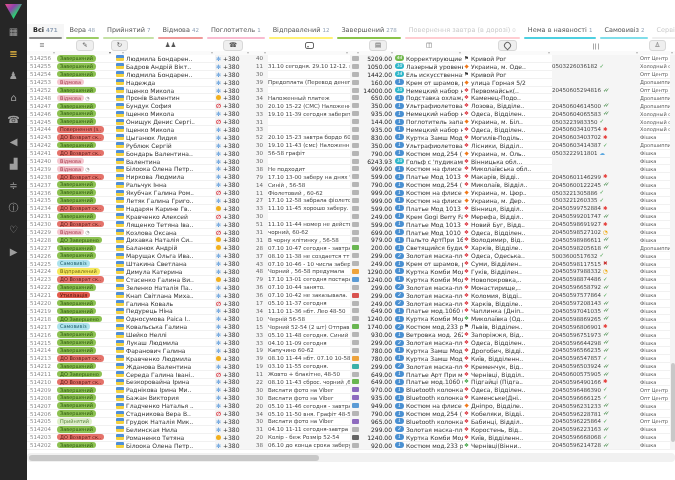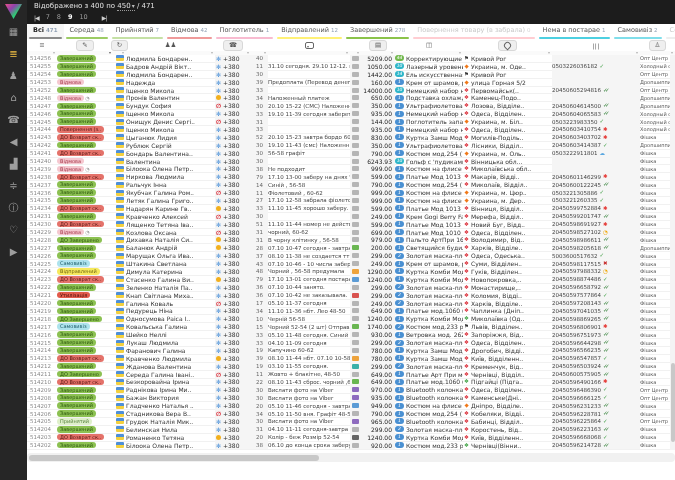--- a/index.html
+++ b/index.html
@@ -114,43 +114,31 @@
         <div class="sic">☎</div>
         <div class="sic">◀</div>
         <div class="sic">▟</div>
         <div class="sic">≑</div>
         <div class="sic">ⓘ</div>
         <div class="sic">♡</div>
         <div class="sic">▶</div>
       </nav>
   </aside>
 
-  <header class="topbar">
-    <div class="tb1">
-      <span>Відображено з 400 по</span>
-      <span class="pp">450</span>
-      <span>/ 471</span>
-    </div>
-    <div class="pager">
-      <span class="pgico">|◀</span>
-      <span id="pages"><span class="pg" style="margin-right: 7px;">7</span><span class="pg" style="margin-right: 7px;">8</span><span class="pg cur" style="margin-right: 7px;">9</span><span class="pg" style="margin-right: 7px;">10</span></span>
-      <span class="pgico">▶|</span>
-    </div>
-  </header>
 
   <nav class="tabs" id="tabs">
       <div class="tab act"><span class="lbl">Всі</span><span class="cnt">471</span><div class="ul" style="background: rgb(138, 138, 138);"></div></div>
-      <div class="tab"><span class="lbl">Середа</span><span class="cnt">48</span><div class="ul" style="background: rgb(156, 204, 101);"></div></div>
+      <div class="tab"><span class="lbl">Вера</span><span class="cnt">48</span><div class="ul" style="background: rgb(156, 204, 101);"></div></div>
       <div class="tab"><span class="lbl">Прийнятий</span><span class="cnt">7</span><div class="ul" style="background: rgb(197, 225, 165);"></div></div>
       <div class="tab"><span class="lbl">Відмова</span><span class="cnt">42</span><div class="ul" style="background: rgb(239, 154, 154);"></div></div>
       <div class="tab"><span class="lbl">Поглотитель</span><span class="cnt">1</span><div class="ul" style="background: rgb(248, 187, 208);"></div></div>
       <div class="tab"><span class="lbl">Відправлений</span><span class="cnt">12</span><div class="ul" style="background: rgb(255, 241, 118);"></div></div>
       <div class="tab"><span class="lbl">Завершений</span><span class="cnt">278</span><div class="ul" style="background: rgb(139, 195, 74);"></div></div>
-      <div class="tab dim"><span class="lbl">Повернення товару (в забрала)</span><span class="cnt">0</span><div class="ul" style="background: rgb(255, 205, 210);"></div></div>
-      <div class="tab"><span class="lbl">Нема в постарае</span><span class="cnt">1</span><div class="ul" style="background: rgb(77, 208, 225);"></div></div>
+      <div class="tab dim"><span class="lbl">Повернення завтра (в дорозі)</span><span class="cnt">0</span><div class="ul" style="background: rgb(255, 205, 210);"></div></div>
+      <div class="tab"><span class="lbl">Нема в наявності</span><span class="cnt">1</span><div class="ul" style="background: rgb(77, 208, 225);"></div></div>
       <div class="tab"><span class="lbl">Самовивіз</span><span class="cnt">2</span><div class="ul" style="background: rgb(128, 222, 234);"></div></div>
       <div class="tab dim"><span class="lbl">Сервіси</span><div class="ul" style="background: rgb(238, 238, 238);"></div></div>
     </nav>
 
   <div class="colhead" id="colhead">
       <div class="hcell" style="width: 30px;">
         <span class="hg">≡</span>
       </div>
       <div class="hcell" style="width: 56px;">
         <div class="pill">

